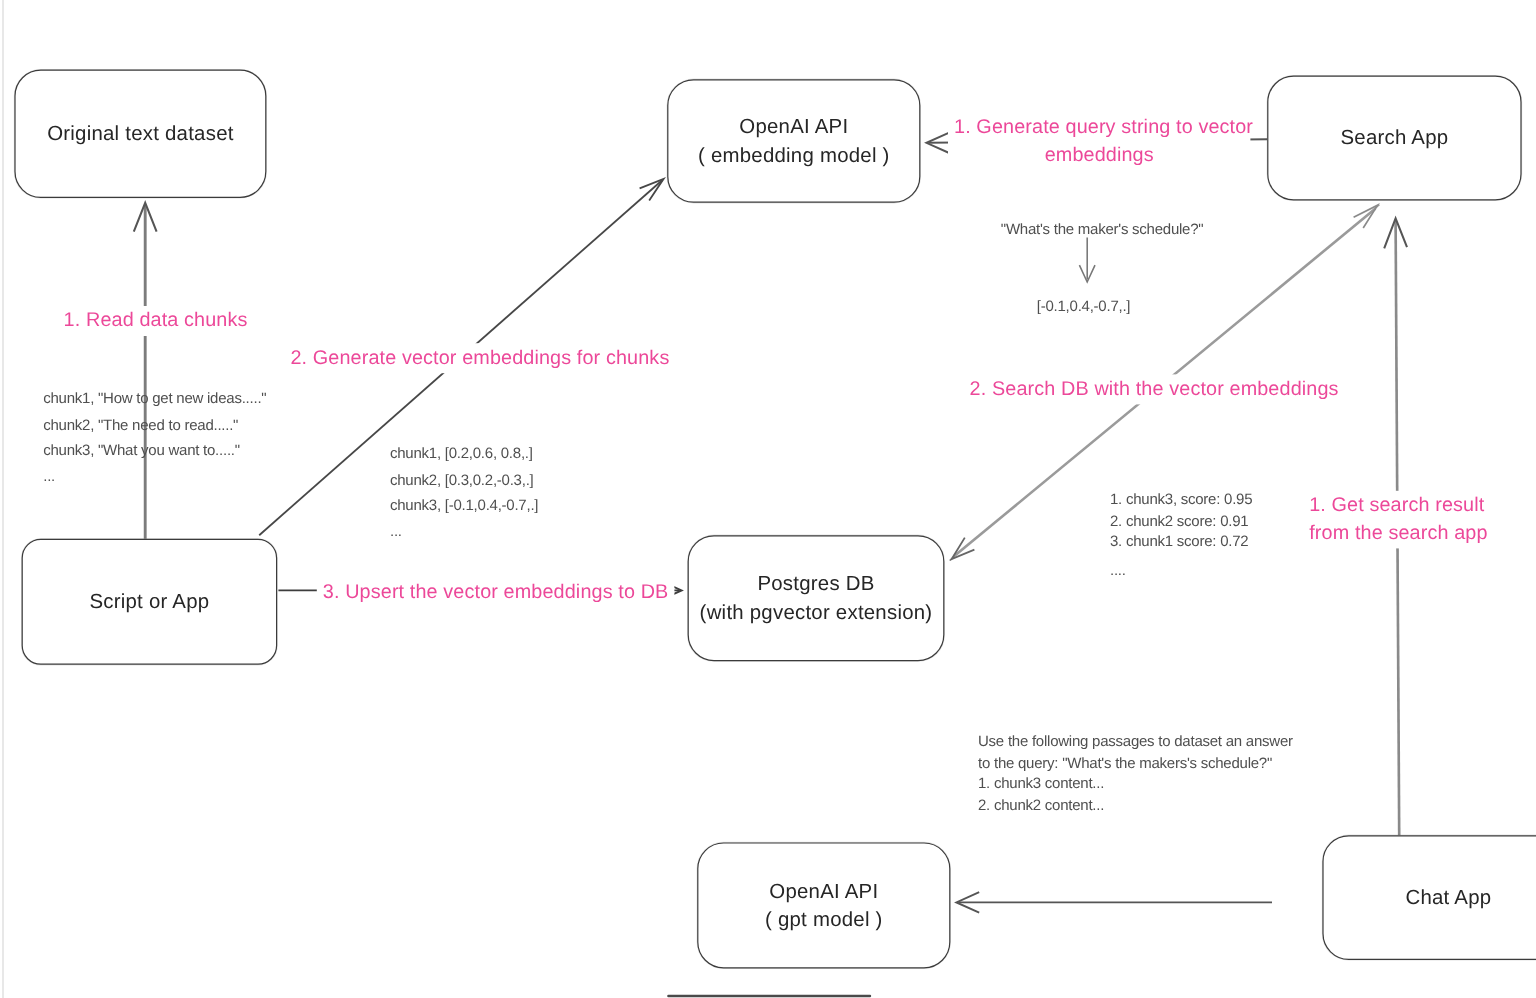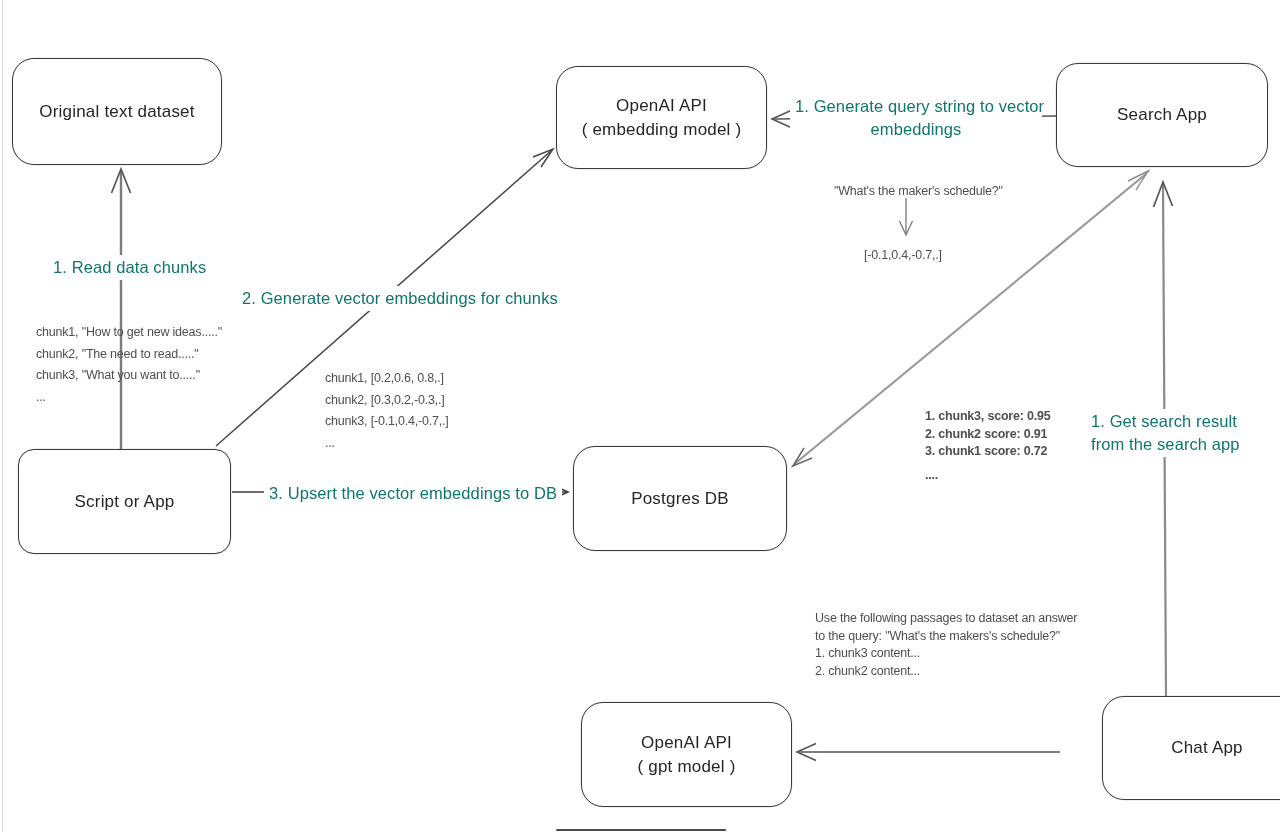--- a/index.html
+++ b/index.html
@@ -9,21 +9,21 @@
   }
   .edge-left{position:absolute;left:2px;top:0;width:1px;height:832px;background:#d9d9d9;}
   .edge-bottom{position:absolute;left:556px;top:829px;width:170px;height:2px;background:#4a4a4a;border-radius:2px;}
   .node{
     position:absolute;border:1.7px solid #3b3b3b;border-radius:22px;background:#fff;
     display:flex;flex-direction:column;align-items:center;justify-content:center;
     font-size:17px;color:#262626;text-align:center;line-height:24px;letter-spacing:.2px;
     box-shadow:0 0 0 .5px rgba(60,60,60,.15);
   }
   .step{
-    position:absolute;font-size:16.5px;color:#0f766e;letter-spacing:.1px;
+    position:absolute;font-size:16.5px;color:#ec4899;letter-spacing:.1px;
     background:#fff;padding:1px 5px;white-space:nowrap;line-height:23px;
   }
   .step.center{text-align:center;}
   .annot{
     position:absolute;font-size:12.5px;color:#4f4f4f;letter-spacing:-.2px;
     line-height:21.5px;white-space:nowrap;
   }
   .annot.tight{line-height:17.5px;}
   .annot div{white-space:nowrap;}
   svg.edges{position:absolute;left:0;top:0;width:1280px;height:832px;pointer-events:none;}
@@ -92,20 +92,21 @@
   <div class="node" style="left:1056px;top:63px;width:210px;height:102px;">
     <span>Search App</span>
   </div>
 
   <div class="node" style="left:18px;top:449px;width:211px;height:103px;border-radius:16px;">
     <span>Script or App</span>
   </div>
 
   <div class="node" style="left:573px;top:446px;width:212px;height:103px;">
     <span>Postgres DB</span>
+    <span>(with pgvector extension)</span>
   </div>
 
   <div class="node" style="left:581px;top:702px;width:209px;height:103px;">
     <span>OpenAI API</span>
     <span>( gpt model )</span>
   </div>
 
   <div class="node" style="left:1102px;top:696px;width:208px;height:102px;">
     <span>Chat App</span>
   </div>
@@ -114,20 +115,21 @@
 
   <div class="step" style="left:237px;top:286px;">2. Generate vector embeddings for chunks</div>
 
   <div class="step" style="left:264px;top:481px;">3. Upsert the vector embeddings  to DB</div>
 
   <div class="step center" style="left:790px;top:94px;width:242px;">
     <div>1. Generate query string to vector</div>
     <div>embeddings</div>
   </div>
 
+  <div class="step" style="left:803px;top:312px;">2. Search DB with the vector embeddings</div>
 
   <div class="step" style="left:1086px;top:409px;text-align:left;">
     <div>1. Get search result</div>
     <div>from the search app</div>
   </div>
 
 
   <div class="annot" style="left:36px;top:322px;">
     <div>chunk1, "How to get new ideas....."</div>
     <div>chunk2, "The need to read....."</div>
@@ -139,21 +141,21 @@
     <div>chunk1, [0.2,0.6, 0.8,.]</div>
     <div>chunk2, [0.3,0.2,-0.3,.]</div>
     <div>chunk3, [-0.1,0.4,-0.7,.]</div>
     <div>...</div>
   </div>
 
   <div class="annot" style="left:834px;top:181px;">"What's the maker's schedule?"</div>
 
   <div class="annot" style="left:864px;top:245px;">[-0.1,0.4,-0.7,.]</div>
 
-  <div class="annot tight" style="left:925px;top:408px;font-weight:bold;">
+  <div class="annot tight" style="left:925px;top:408px;">
     <div>1. chunk3, score: 0.95</div>
     <div>2. chunk2 score: 0.91</div>
     <div>3. chunk1 score: 0.72</div>
     <div style="padding-top:6px;">....</div>
   </div>
 
   <div class="annot tight" style="left:815px;top:610px;">
     <div>Use the following passages to dataset an answer</div>
     <div>to the query: "What's the makers's schedule?"</div>
     <div>1. chunk3 content...</div>

